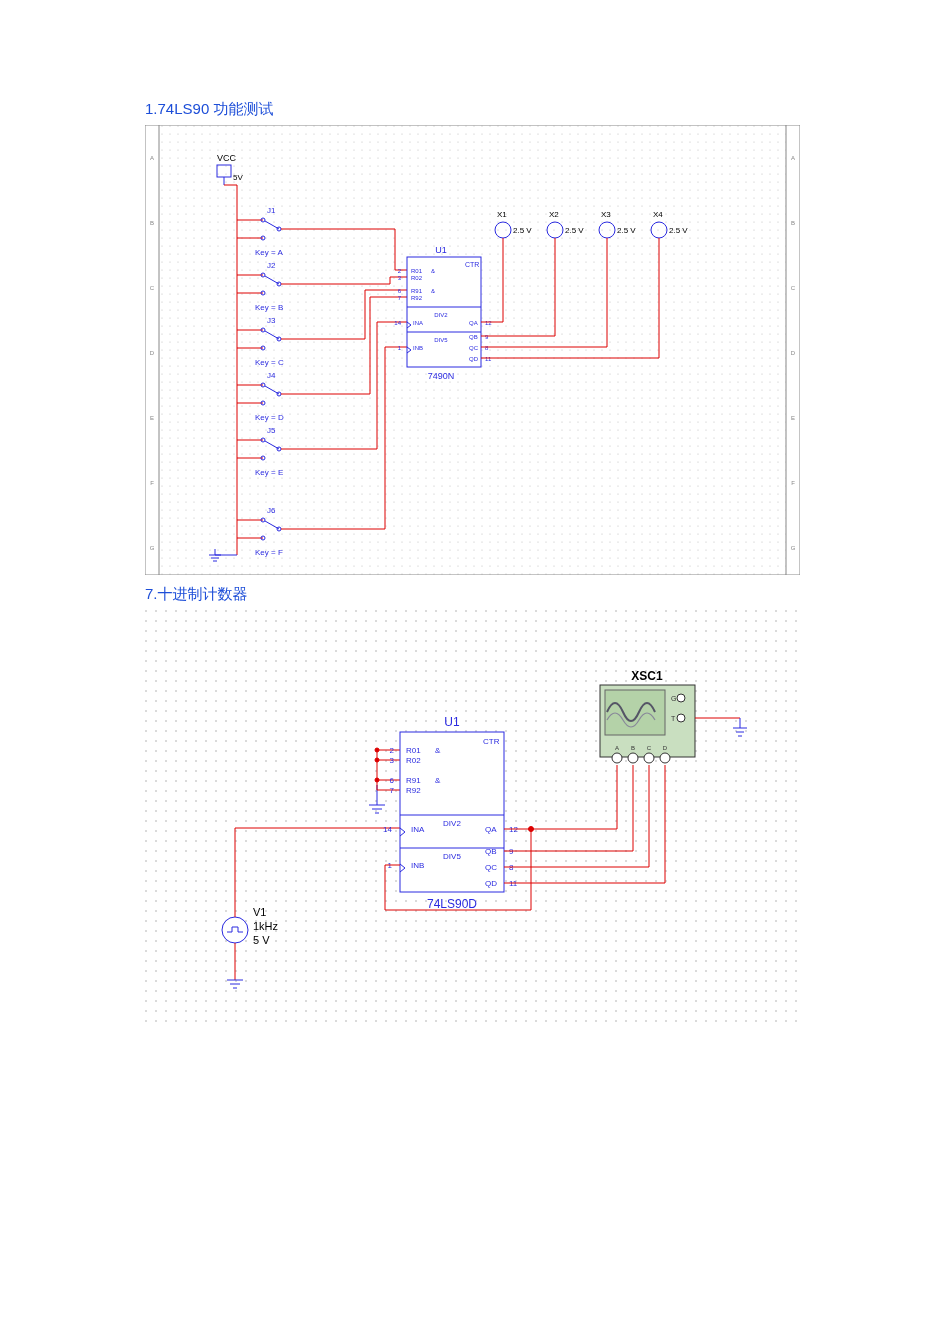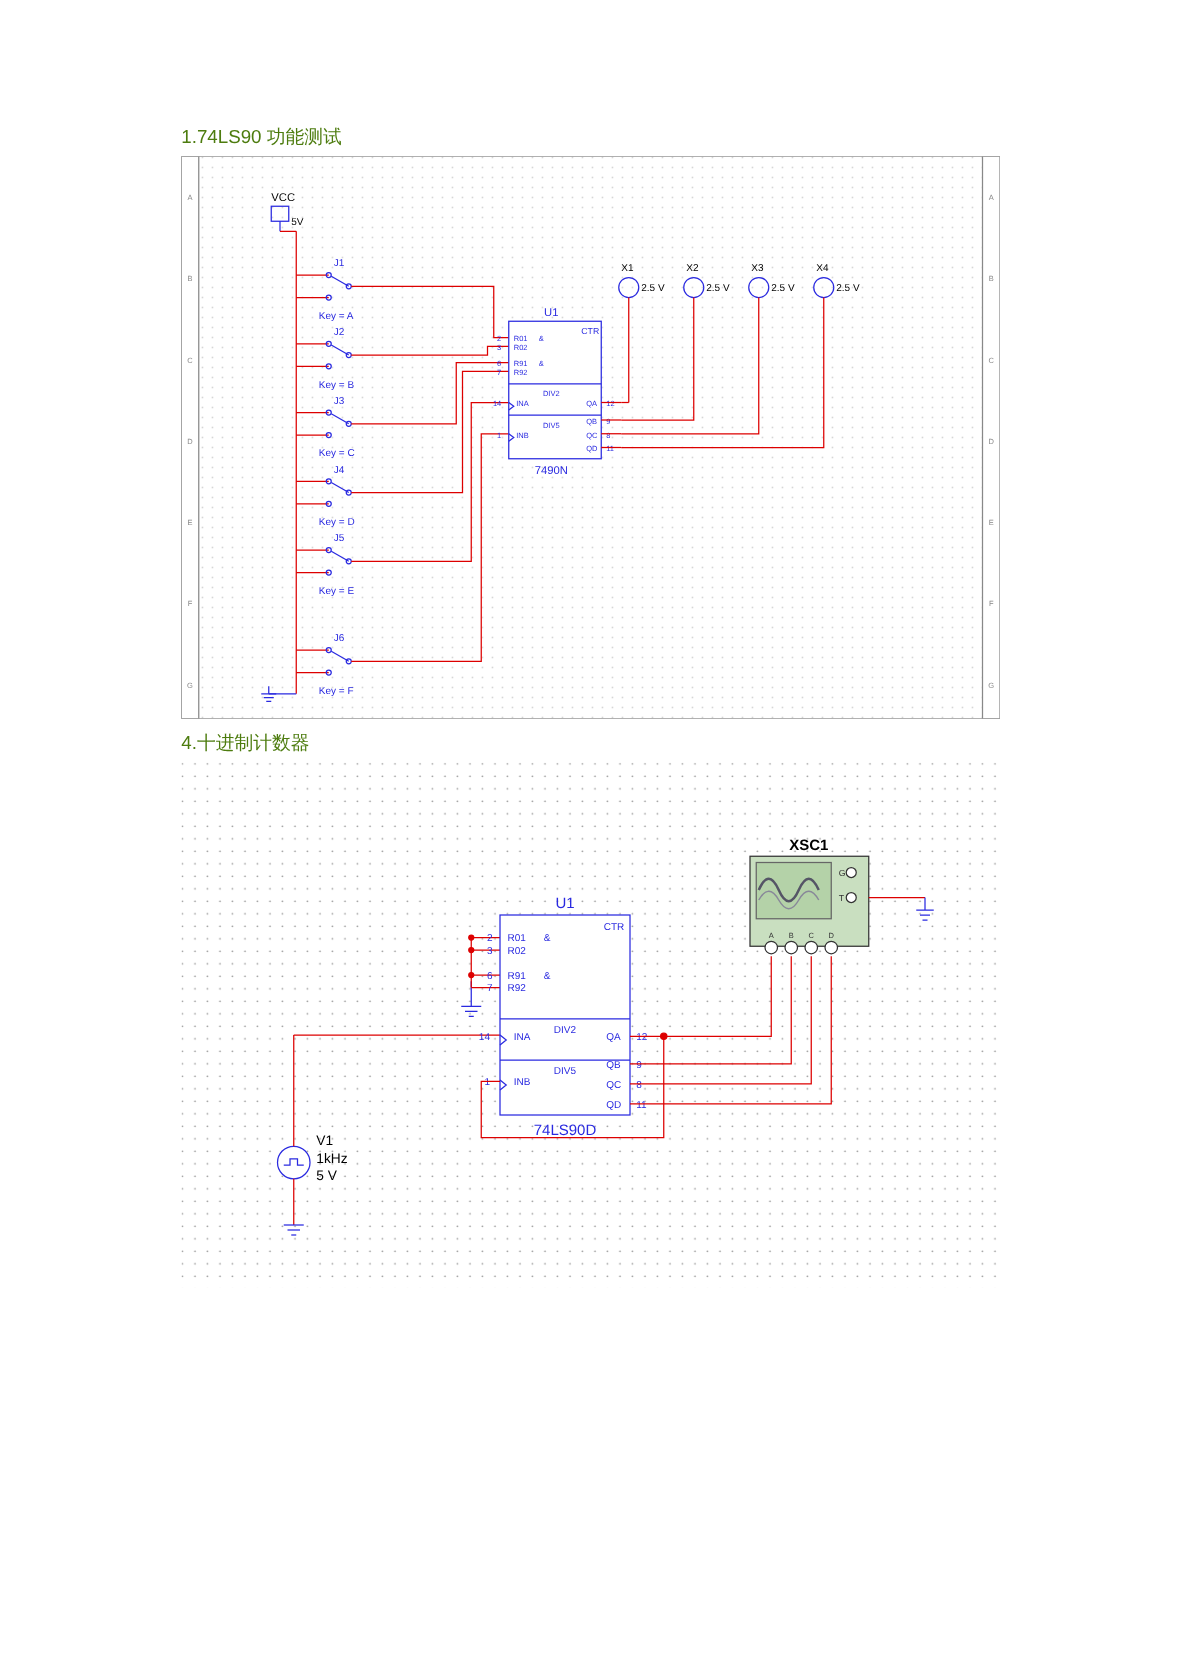--- a/index.html
+++ b/index.html
@@ -6,21 +6,21 @@
     margin: 0;
     background: #fff;
     font-family: "Microsoft YaHei", Arial, sans-serif;
     width: 945px;
     padding: 90px 0 300px 145px;
     box-sizing: border-box;
   }
   svg { display: block; }
   .heading {
     font-size: 15px;
-    color: #4d7c0f;
+    color: #1d4ed8;
     margin: 10px 0 6px 0;
   }
   text { font-family: Arial, sans-serif; }
 </style>
 </head>
 <body>
 
 <div class="heading">1.74LS90 功能测试</div>
 
 <svg width="655" height="450" viewBox="0 0 655 450">
@@ -222,21 +222,21 @@
     </g>
     <g>
       <circle cx="514" cy="105" r="8" fill="none" stroke="#2a2ae0"></circle>
       <polyline points="514,113 514,233 352,233" fill="none" stroke="#d00"></polyline>
       <text x="508" y="92" fill="#000">X4</text>
       <text x="524" y="108" fill="#000">2.5 V</text>
     </g>
   </g>
 </svg>
 
-<div class="heading">4.十进制计数器</div>
+<div class="heading">7.十进制计数器</div>
 
 <svg width="655" height="420" viewBox="0 0 655 420">
   <defs>
     <pattern id="dots2" width="10" height="10" patternUnits="userSpaceOnUse">
       <circle cx="1" cy="1" r="0.7" fill="#999"></circle>
     </pattern>
   </defs>
   <rect x="0" y="0" width="655" height="420" fill="url(#dots2)"></rect>
 
   <g>

